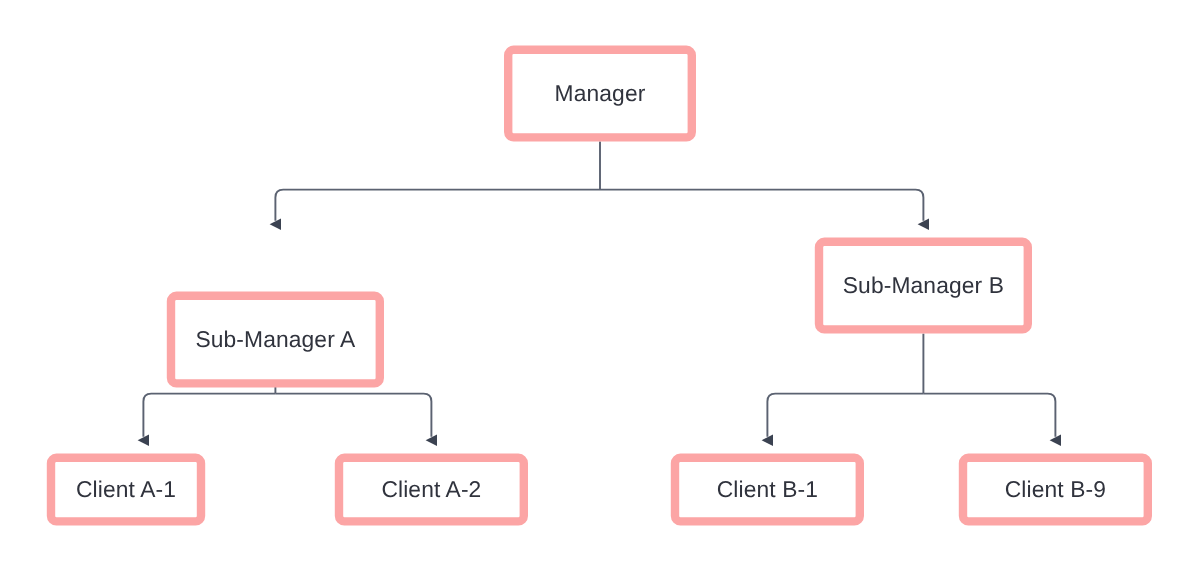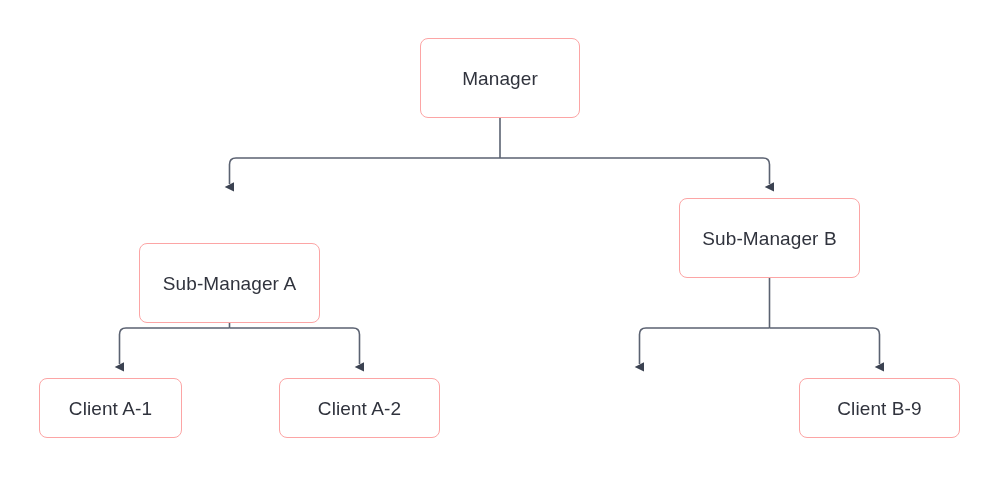--- a/index.html
+++ b/index.html
@@ -24,21 +24,21 @@
     left: 0;
     top: 0;
     width: 1000px;
     height: 480px;
     pointer-events: none;
   }
   .node {
     position: absolute;
     box-sizing: border-box;
     background: #ffffff;
-    border: 1px solid #fca5a5;
+    border: 7px solid #fca5a5;
     border-radius: 8px;
     display: flex;
     align-items: center;
     justify-content: center;
     color: #30333d;
     font-size: 19px;
     line-height: 1;
     letter-spacing: 0.1px;
     white-space: nowrap;
   }
@@ -83,26 +83,29 @@
   </div>
 
   <div class="node" style="left:139px; top:198px; width:181px; height:80px;margin-top:45px;">
     <span class="node-label">Sub-Manager A</span>
   </div>
 
   <div class="node" style="left:679px; top:198px; width:181px; height:80px;">
     <span class="node-label">Sub-Manager B</span>
   </div>
 
-  <div class="node" style="left:39px; top:378px; width:143px; height:60px;text-align:right;">
+  <div class="node" style="left:39px; top:378px; width:132px; height:60px;text-align:right;">
     <span class="node-label">Client A-1</span>
   </div>
 
   <div class="node" style="left:279px; top:378px; width:161px; height:60px;">
     <span class="node-label">Client A-2</span>
   </div>
 
+  <div class="node" style="left:559px; top:378px; width:161px; height:60px;">
+    <span class="node-label">Client B-1</span>
+  </div>
 
   <div class="node" style="left:799px; top:378px; width:161px; height:60px;">
     <span class="node-label">Client B-9</span>
   </div>
 
 </div>
 
 </body></html>

